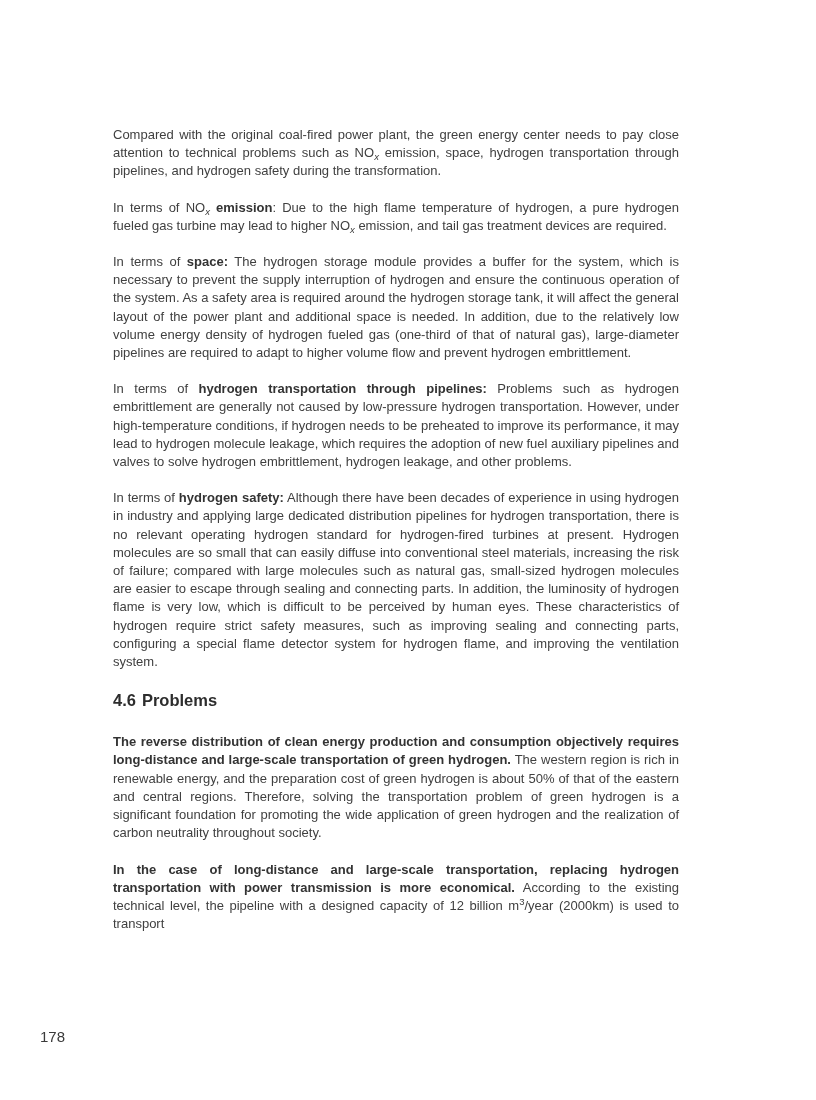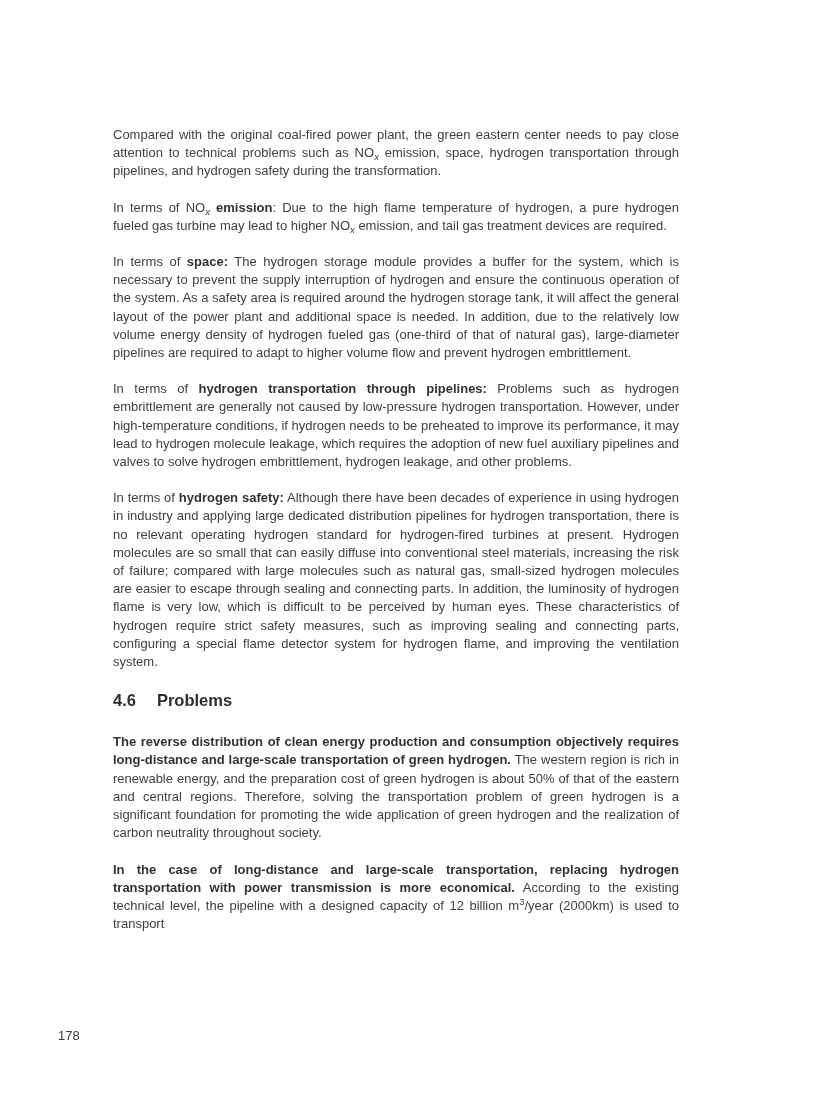--- a/index.html
+++ b/index.html
@@ -39,36 +39,35 @@
     line-height: 0;
   }
   .heading {
     font-size: 16.5px;
     font-weight: bold;
     color: #2d2d2d;
     margin: 12px 0 22px 0;
     text-align: left;
     line-height: 22px;
   }
-  .h-num { margin-right: 21px; }
+  .h-num { margin-right: 6px; }
   .page-number {
     position: absolute;
     left: 40px;
     top: 1028px;
-    font-size: 13px;
+    font-size: 15px;
     color: #3a3a3a;
-    margin-left: 18px;
   }
 </style>
 </head>
 <body>
 
 <div class="sheet">
   <main class="text-block">
-    <p class="para"><span class="run-n">Compared with the original coal-fired power plant, the green eastern center needs to pay close attention to technical problems such as NO</span><span class="run-sub">x</span><span class="run-n"> emission, space, hydrogen transportation through pipelines, and hydrogen safety during the transformation.</span></p>
+    <p class="para"><span class="run-n">Compared with the original coal-fired power plant, the green energy center needs to pay close attention to technical problems such as NO</span><span class="run-sub">x</span><span class="run-n"> emission, space, hydrogen transportation through pipelines, and hydrogen safety during the transformation.</span></p>
     <p class="para"><span class="run-n">In terms of NO</span><span class="run-sub">x</span><span class="run-n"> </span><span class="run-b">emission</span><span class="run-n">: Due to the high flame temperature of hydrogen, a pure hydrogen fueled gas turbine may lead to higher NO</span><span class="run-sub">x</span><span class="run-n"> emission, and tail gas treatment devices are required.</span></p>
     <p class="para"><span class="run-n">In terms of </span><span class="run-b">space:</span><span class="run-n"> The hydrogen storage module provides a buffer for the system, which is necessary to prevent the supply interruption of hydrogen and ensure the continuous operation of the system. As a safety area is required around the hydrogen storage tank, it will affect the general layout of the power plant and additional space is needed. In addition, due to the relatively low volume energy density of hydrogen fueled gas (one-third of that of natural gas), large-diameter pipelines are required to adapt to higher volume flow and prevent hydrogen embrittlement.</span></p>
     <p class="para"><span class="run-n">In terms of </span><span class="run-b">hydrogen transportation through pipelines:</span><span class="run-n"> Problems such as hydrogen embrittlement are generally not caused by low-pressure hydrogen transportation. However, under high-temperature conditions, if hydrogen needs to be preheated to improve its performance, it may lead to hydrogen molecule leakage, which requires the adoption of new fuel auxiliary pipelines and valves to solve hydrogen embrittlement, hydrogen leakage, and other problems.</span></p>
     <p class="para"><span class="run-n">In terms of </span><span class="run-b">hydrogen safety:</span><span class="run-n"> Although there have been decades of experience in using hydrogen in industry and applying large dedicated distribution pipelines for hydrogen transportation, there is no relevant operating hydrogen standard for hydrogen-fired turbines at present. Hydrogen molecules are so small that can easily diffuse into conventional steel materials, increasing the risk of failure; compared with large molecules such as natural gas, small-sized hydrogen molecules are easier to escape through sealing and connecting parts. In addition, the luminosity of hydrogen flame is very low, which is difficult to be perceived by human eyes. These characteristics of hydrogen require strict safety measures, such as improving sealing and connecting parts, configuring a special flame detector system for hydrogen flame, and improving the ventilation system.</span></p>
     <h2 class="heading">
       <span class="h-num">4.6</span><span class="h-title">Problems</span>
     </h2>
     <p class="para"><span class="run-b">The reverse distribution of clean energy production and consumption objectively requires long-distance and large-scale transportation of green hydrogen.</span><span class="run-n"> The western region is rich in renewable energy, and the preparation cost of green hydrogen is about 50% of that of the eastern and central regions. Therefore, solving the transportation problem of green hydrogen is a significant foundation for promoting the wide application of green hydrogen and the realization of carbon neutrality throughout society.</span></p>
     <p class="para cont"><span class="run-b">In the case of long-distance and large-scale transportation, replacing hydrogen transportation with power transmission is more economical.</span><span class="run-n"> According to the existing technical level, the pipeline with a designed capacity of 12 billion m</span><span class="run-sup">3</span><span class="run-n">/year (2000km) is used to transport</span></p>
   </main>

